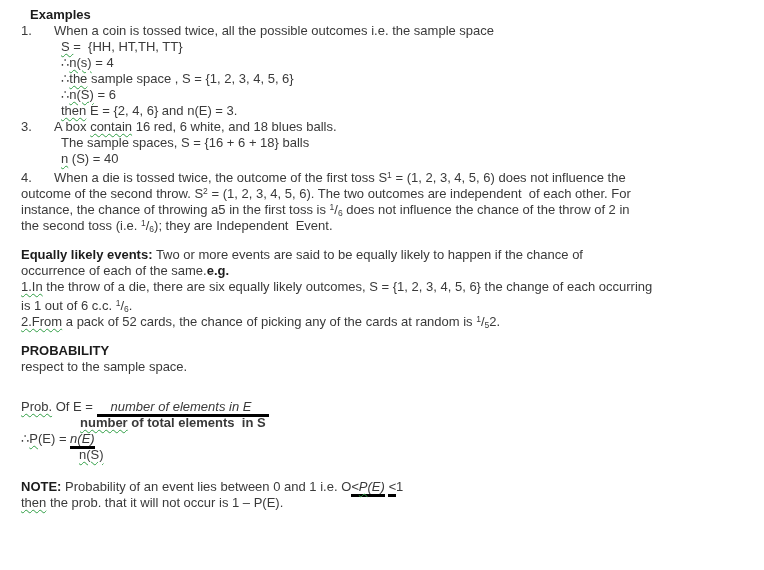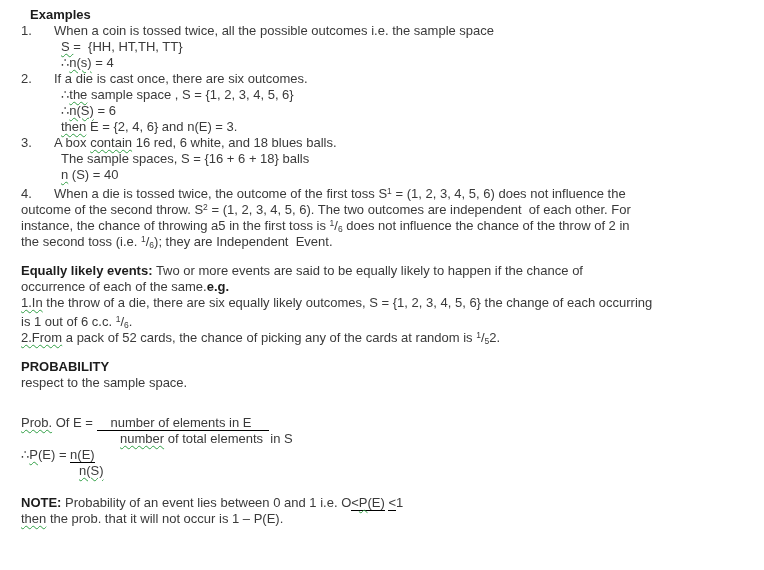--- a/index.html
+++ b/index.html
@@ -6,50 +6,49 @@
   body{
     width:764px;height:570px;background:#ffffff;overflow:hidden;
     font-family:"Liberation Sans",sans-serif;
     font-size:13px;line-height:16px;color:#3a3a3a;
   }
   .page{padding-top:7px;width:620px;}
   .line{white-space:pre;height:16px;}
   .ind1{padding-left:21px;}          
   .ind2{padding-left:61px;}          
   .indh{padding-left:30px;}          
-  .indden{padding-left:120px;}        
+  .indden{padding-left:80px;font-weight:bold;}        
   .indns{padding-left:79px;}         
   .num{display:inline-block;width:33px;}
   .b{font-weight:bold;color:#1c1c1c;}
   .sq{
     text-decoration-line:underline;
     text-decoration-style:wavy;
     text-decoration-color:#2f9e44;
     text-decoration-thickness:1px;
     text-underline-offset:2px;
   }
-  .u{border-bottom:1px solid #000000;}
+  .u{border-bottom:3px solid #000000;font-style:italic;}
   .fracnum{padding:0 18px 0 14px;}
   .sup{font-size:8.5px;vertical-align:4px;}
   .sub{font-size:8.5px;vertical-align:-2px;}
   .sp16{height:16px;}
   .sp24{height:24px;}
 </style>
 </head>
 <body>
 
 <div class="page">
 
   <div class="line indh"><span class="b">Examples</span></div>
 
   <div class="line ind1"><span class="num">1.</span><span>When a coin is tossed twice, all the possible outcomes i.e. the sample space</span></div>
   <div class="line ind2"><span class="sq">S </span><span>=  {HH, HT,TH, TT}</span></div>
   <div class="line ind2"><span>∴</span><span class="sq">n(s)</span><span> = 4</span></div>
 
-  <div class="line ind1"><span class="num">2.</span><span>If a die is cast once, there are six outcomes.</span></div>
   <div class="line ind2"><span>∴</span><span class="sq">the</span><span> sample space , S = {1, 2, 3, 4, 5, 6}</span></div>
   <div class="line ind2"><span>∴</span><span class="sq">n(S)</span><span> = 6</span></div>
   <div class="line ind2"><span class="sq">then</span><span> E = {2, 4, 6} and n(E) = 3.</span></div>
 
   <div class="line ind1"><span class="num">3.</span><span>A box </span><span class="sq">contain</span><span> 16 red, 6 white, and 18 blues balls.</span></div>
   <div class="line ind2"><span>The sample spaces, S = {16 + 6 + 18} balls</span></div>
   <div class="line ind2"><span class="sq">n</span><span> (S) = 40</span></div>
 
   <div class="line ind1"><span class="num">4.</span><span>When a die is tossed twice, the outcome of the first toss S</span><span class="sup">1</span><span> = (1, 2, 3, 4, 5, 6) does not influence the</span></div>
   <div class="line ind1"><span>outcome of the second throw. S</span><span class="sup">2</span><span> = (1, 2, 3, 4, 5, 6). The two outcomes are independent  of each other. For</span></div>

